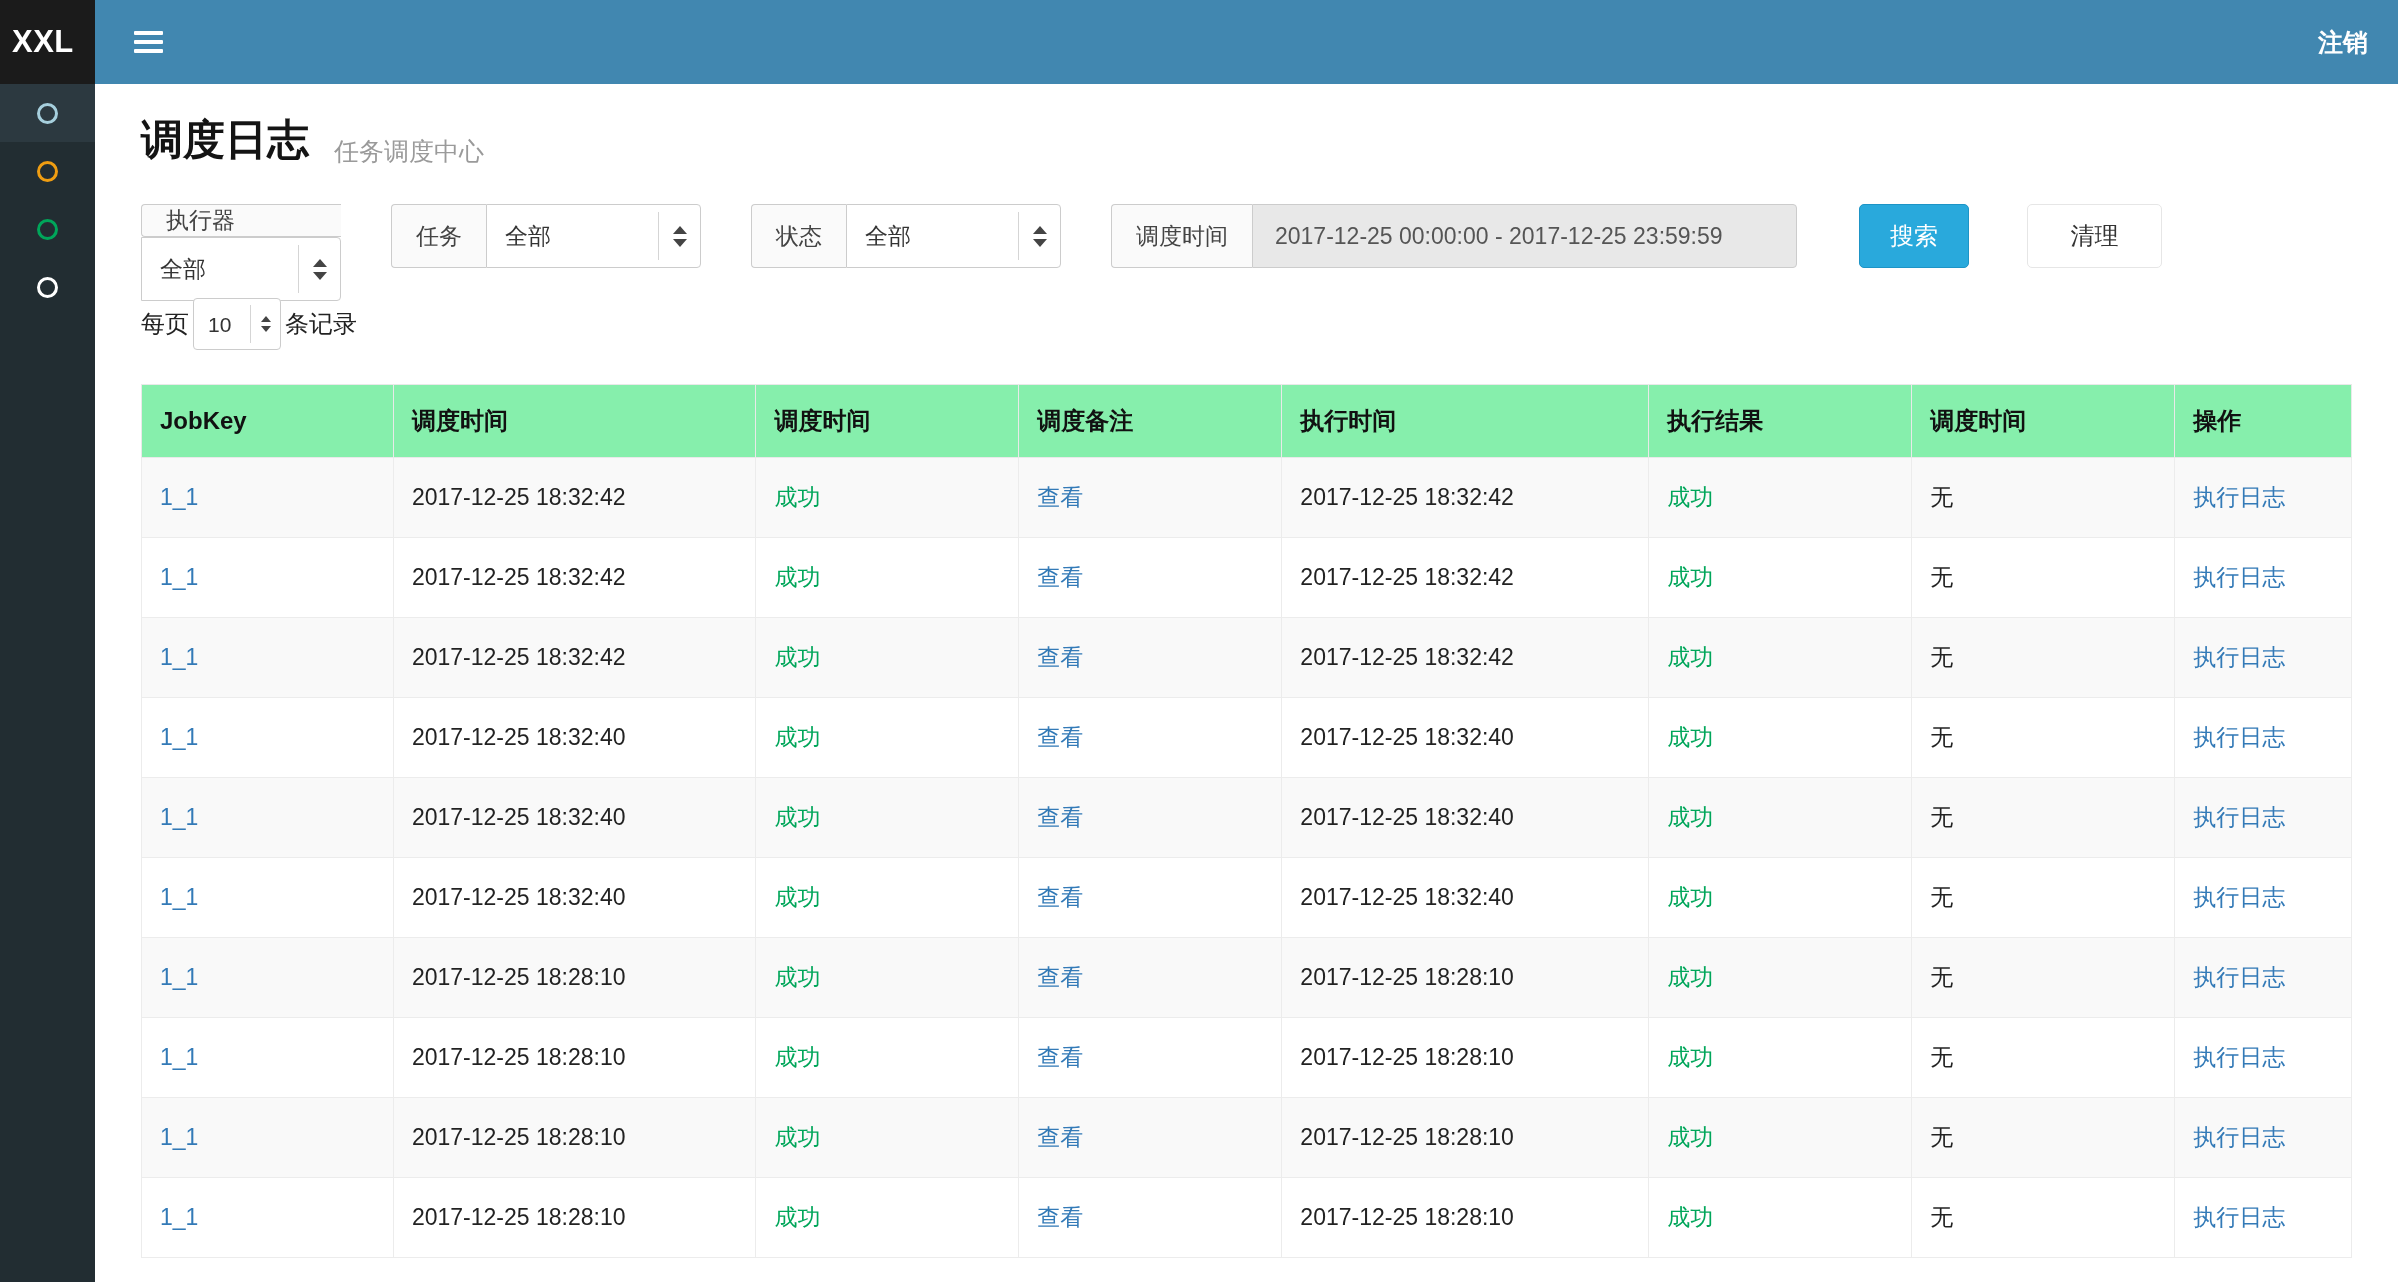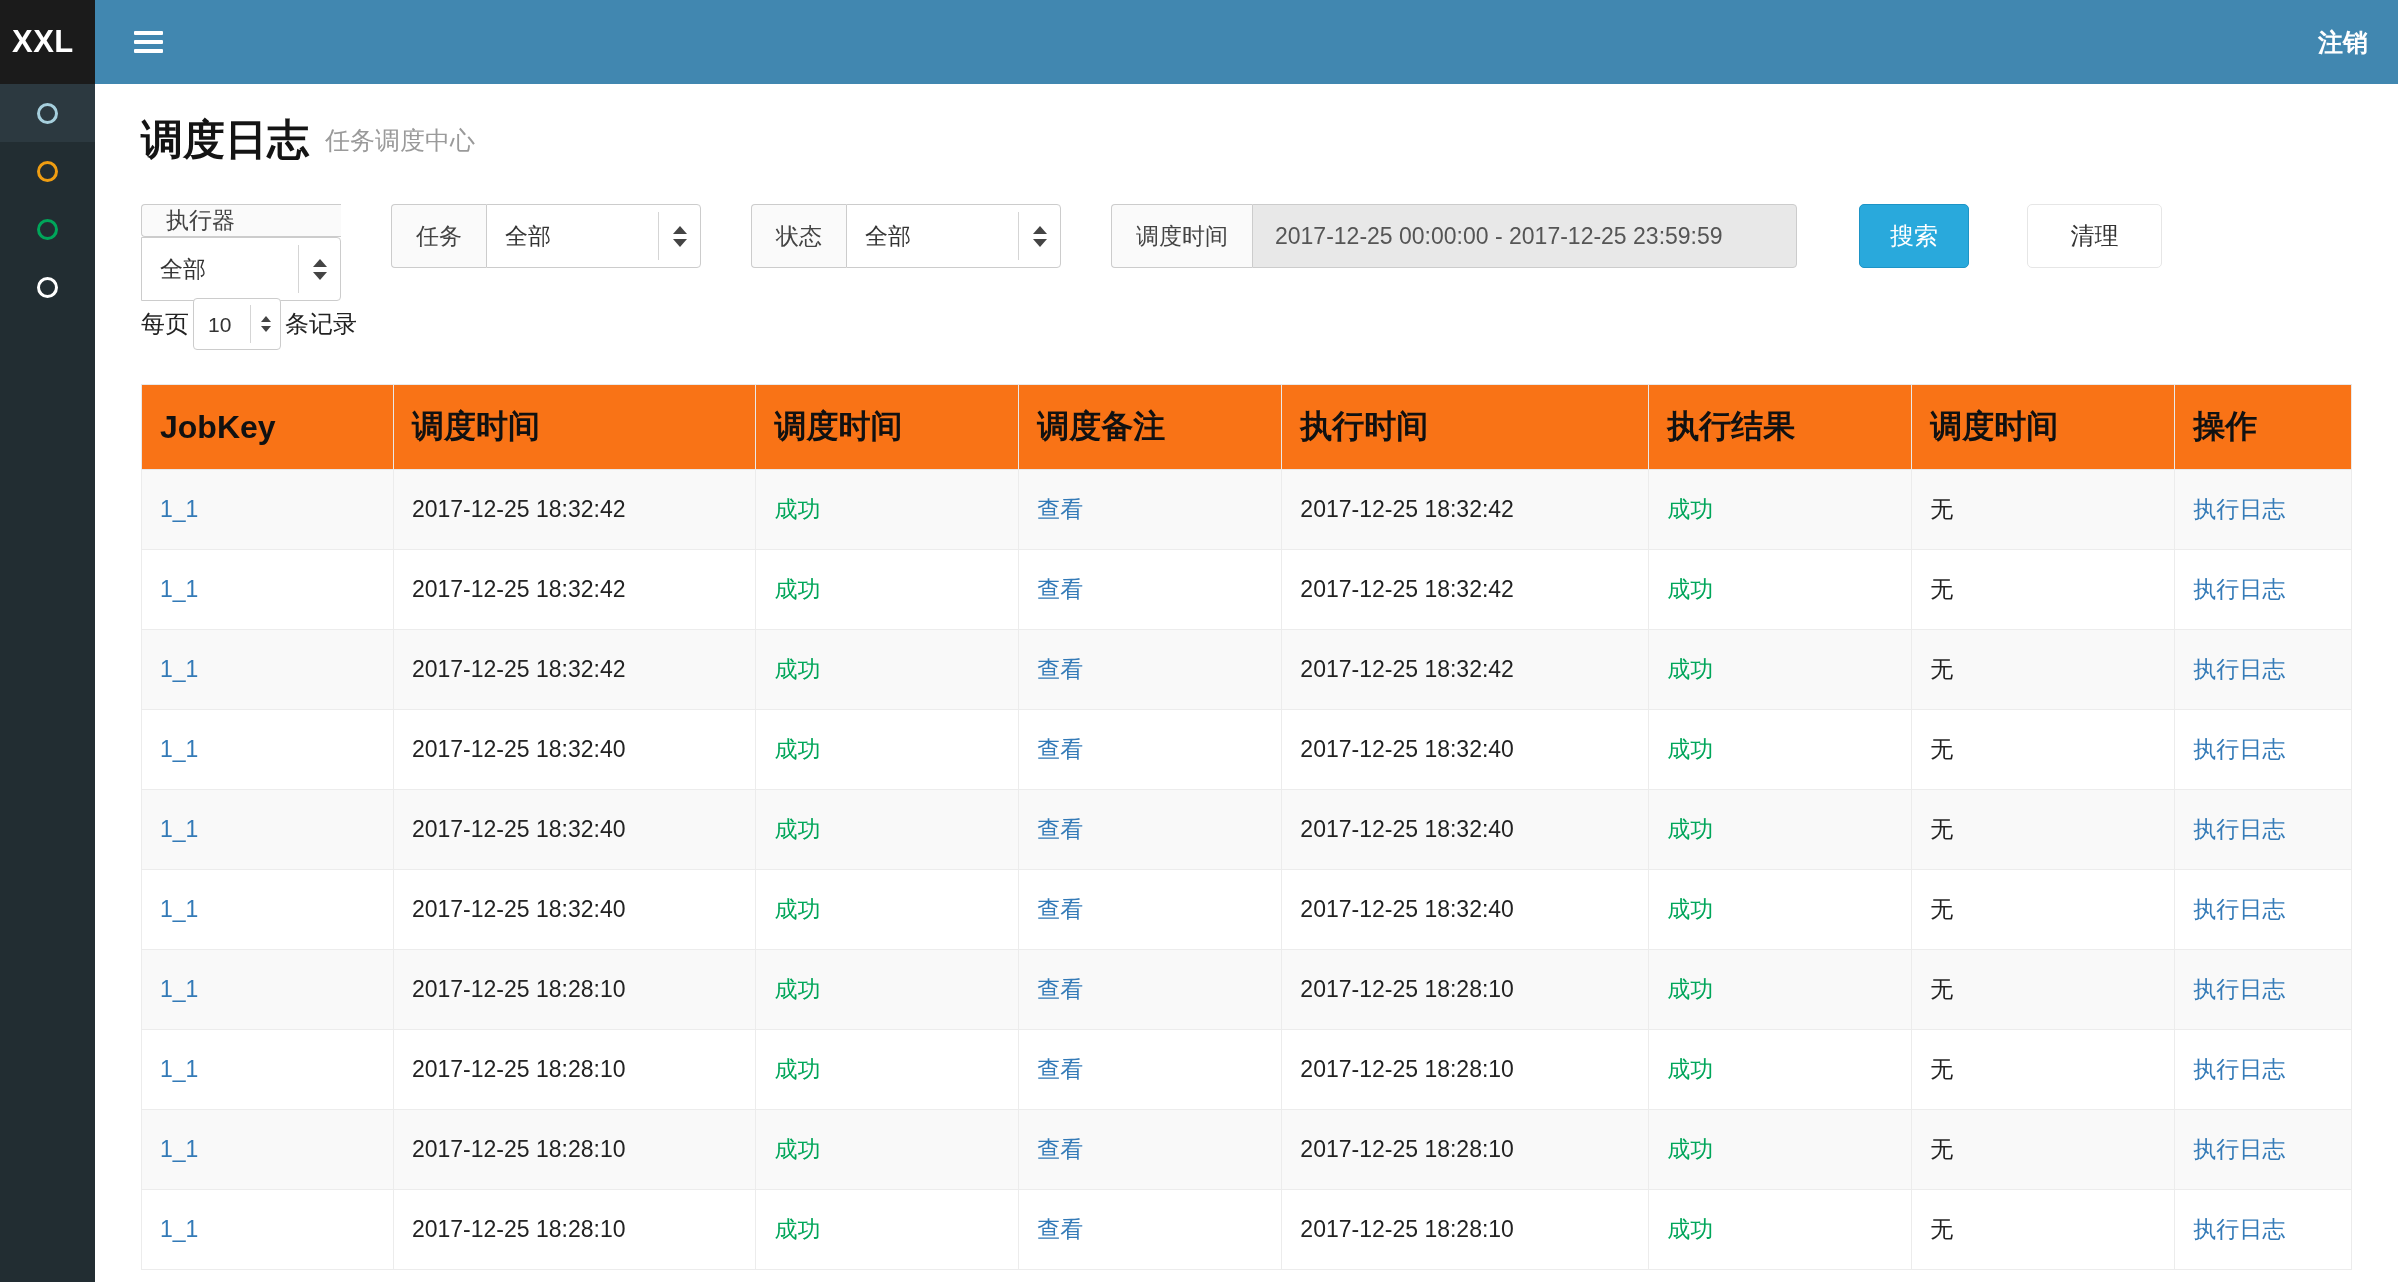--- a/index.html
+++ b/index.html
@@ -45,21 +45,21 @@
   .circle-icon {
     width:21px; height:21px; border-radius:50%;
     border:3px solid #fff; display:block;
   }
 
   
   .content {
     position:absolute; left:95px; top:84px; right:0; bottom:0;
     background:#fff; padding: 0 46px; overflow:hidden;
   }
-  .page-header { margin-top:28px; display:flex; align-items:center; gap:16px; }
+  .page-header { margin-top:28px; display:flex; align-items:flex-end; gap:25px; }
   .page-header h1 { font-size:42px; font-weight:bold; color:#141414; }
   .subtitle { font-size:25px; color:#9a9a9a; }
 
   
   .filter-bar { margin-top:36px; display:flex; align-items:stretch; height:64px; }
   .input-group { display:flex; height:64px; }
   .ig-addon {
     display:flex; align-items:center; padding:0 24px;
     border:1px solid #ccc; border-right:0; background:#fafafa;
     font-size:23px; color:#444; border-radius:4px 0 0 4px; white-space:nowrap;
@@ -105,22 +105,22 @@
   .caret-box.small { width:30px; top:7px; bottom:7px; gap:4px; }
   .caret-box.small .tri-up   { border-left-width:5px; border-right-width:5px; border-bottom-width:6px; }
   .caret-box.small .tri-down { border-left-width:5px; border-right-width:5px; border-top-width:6px; }
 
   
   .log-table {
     margin-top:34px; width:100%;
     border-collapse:collapse; table-layout:fixed;
   }
   .log-table th {
-    text-align:left; font-weight:bold; font-size:32px; color:#111;
-    padding:20px 18px; border:1px solid #e9e9e9; background:#f97316; white-space:nowrap;
+    text-align:left; font-weight:bold; font-size:24px; color:#111;
+    padding:20px 18px; border:1px solid #e9e9e9; background:#86efac; white-space:nowrap;
   }
   .log-table td {
     font-size:23px; color:#222;
     padding:24px 18px; border:1px solid #ececec; white-space:nowrap;
   }
   .log-table tbody tr:nth-child(odd) { background:#f9f9f9; }
   .log-table tbody tr:nth-child(even) { background:#fff; }
   .lnk { color: var(--link, #337ab7); text-decoration:none; cursor:pointer; }
   .ok { color: var(--success, #00a65a); }
 </style>

